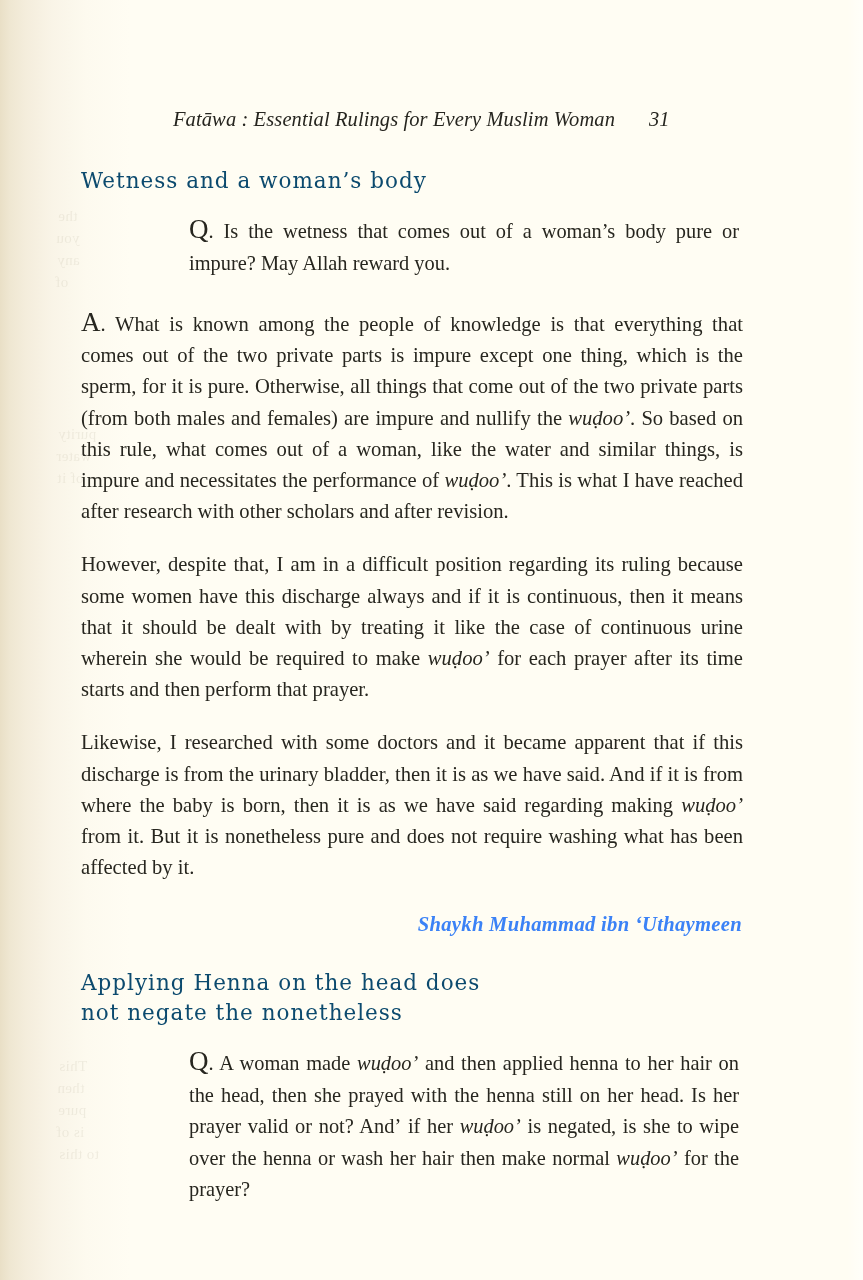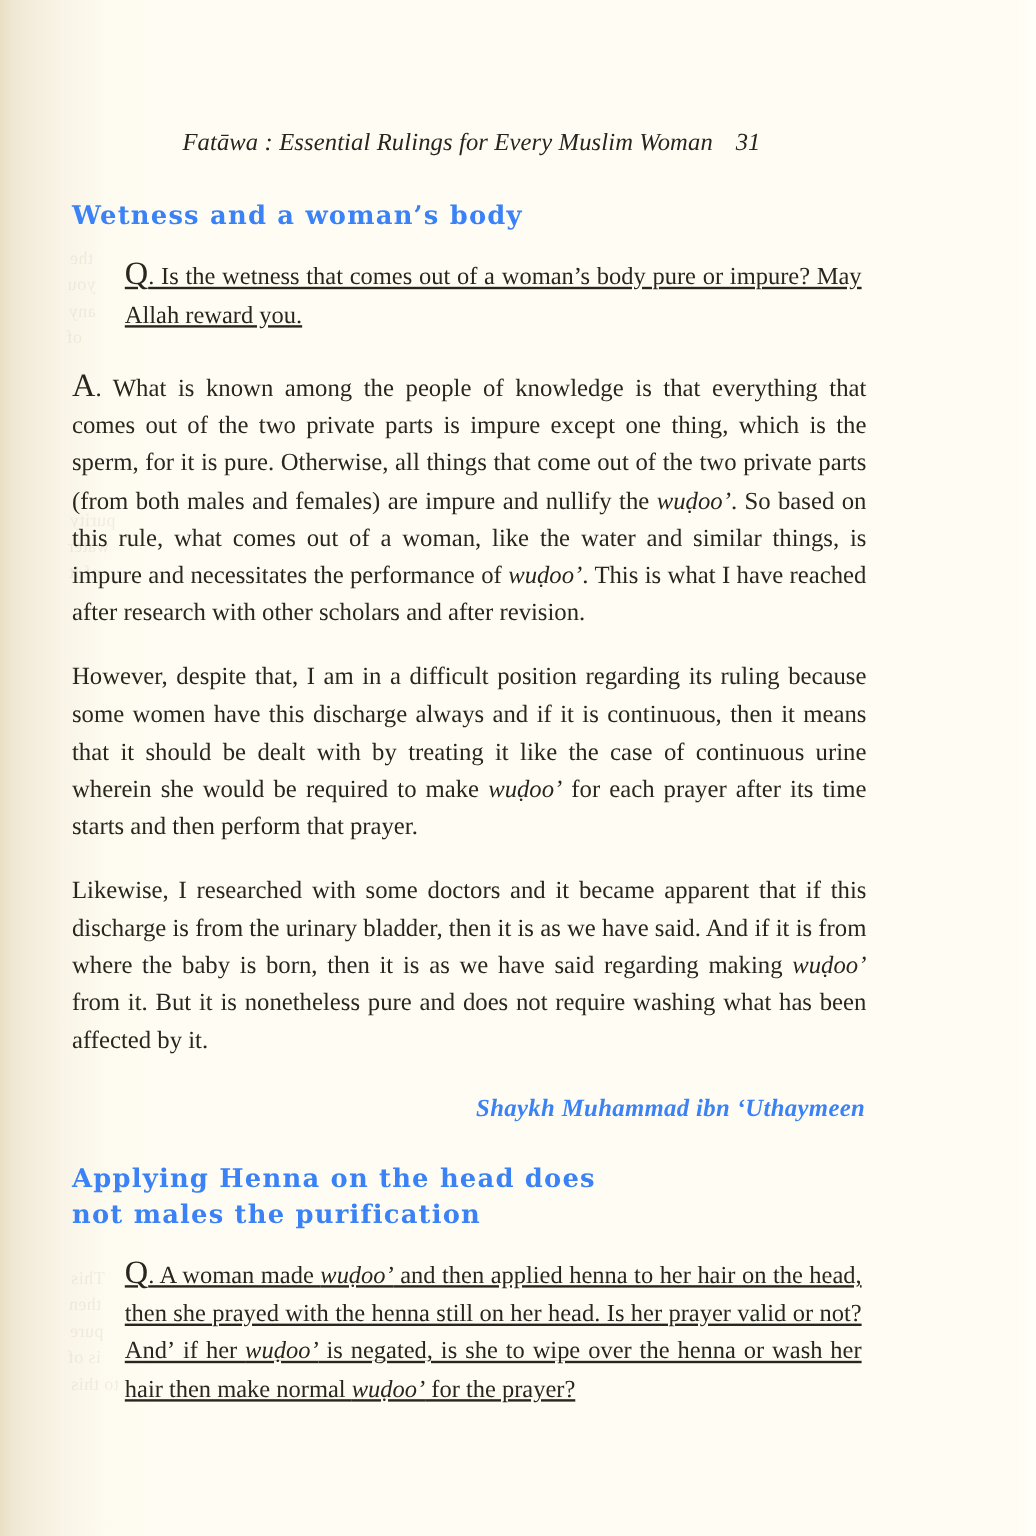--- a/index.html
+++ b/index.html
@@ -61,21 +61,21 @@
     font-family: "Liberation Serif", serif;
     font-size: 15px;
     line-height: 21px;
     white-space: pre;
     letter-spacing: 0.4px;
   }
 
   
   .content {
     position: absolute;
-    left: 60px;
+    left: 81px;
     top: 0;
     width: 662px;
   }
 
   .running-head {
     margin-top: 108px;
     height: 28px;
     display: flex;
     align-items: baseline;
     justify-content: flex-start;
@@ -84,54 +84,53 @@
   .running-head .rh-title {
     font-style: italic;
     font-size: 20.5px;
     letter-spacing: 0.1px;
     color: #26251f;
     white-space: nowrap;
   }
   .running-head .rh-page {
     font-style: italic;
     font-size: 20.5px;
-    margin-left: 19px;
+    margin-left: 34px;
     color: #26251f;
   }
 
   h2.section-heading {
     font-family: "DejaVu Serif", "Liberation Serif", serif;
-    font-weight: 700;
+    font-weight: 400;
     font-size: 21.5px;
     line-height: 30px;
     letter-spacing: 1.0px;
-    color: #3b82f6;
+    color: #0c4a6e;
     margin: 0;
     padding: 0;
   }
   .heading-gap-1 { height: 30px; }
 
   p {
     margin: 0;
     font-size: 20.6px;
     line-height: 31.2px;
     text-align: justify;
     text-justify: inter-word;
     color: #27261f;
     -webkit-hyphens: none;
     hyphens: none;
   }
 
   
   p.question {
-    margin-left: 44px;
+    margin-left: 108px;
     margin-right: 4px;
     font-size: 20.4px;
     line-height: 31.5px;
-    text-decoration: underline;
   }
 
   p.answer { margin-top: 10px; }
 
   .p-gap { height: 22px; }
   .q-gap-top { height: 20px; }
   .q-gap-bottom { height: 20px; }
 
   .dropcap {
     font-size: 27px;
@@ -200,20 +199,20 @@
     <p><span>However, despite that, I am in a difficult position regarding its ruling because some women have this discharge always and if it is continuous, then it means that it should be dealt with by treating it like the case of continuous urine wherein she would be required to make </span><em class="translit">wuḍoo’</em><span> for each prayer after its time starts and then perform that prayer.</span></p>
 
     <div class="p-gap"></div>
 
     <p><span>Likewise, I researched with some doctors and it became apparent that if this discharge is from the urinary bladder, then it is as we have said. And if it is from where the baby is born, then it is as we have said regarding making </span><em class="translit">wuḍoo’</em><span> from it. But it is nonetheless pure and does not require washing what has been affected by it.</span></p>
 
     <div class="attribution">Shaykh Muhammad ibn ‘Uthaymeen</div>
 
     <div class="attr-gap"></div>
 
-    <h2 class="section-heading"><span>Applying Henna on the head does</span><br><span>not males the purification</span></h2>
+    <h2 class="section-heading"><span>Applying Henna on the head does</span><br><span>not negate the nonetheless</span></h2>
 
     <div class="q-gap-top"></div>
 
     <p class="question"><span class="dropcap">Q</span><span>. A woman made </span><em class="translit">wuḍoo’</em><span> and then applied henna to her hair on the head, then she prayed with the henna still on her head. Is her prayer valid or not? Andʼ if her </span><em class="translit">wuḍoo’</em><span> is negated, is she to wipe over the henna or wash her hair then make normal </span><em class="translit">wuḍoo’</em><span> for the prayer?</span></p>
 
   </div>
 </div>
 
 </body></html>

